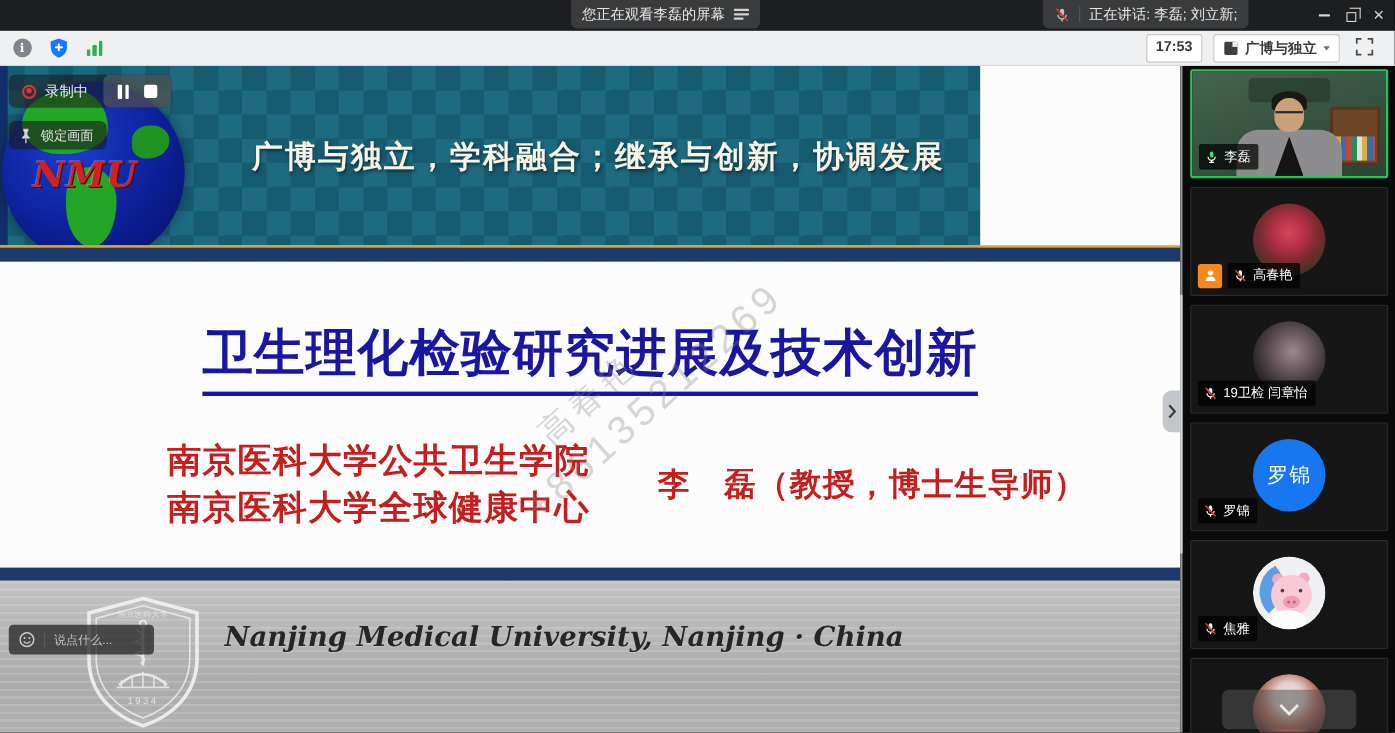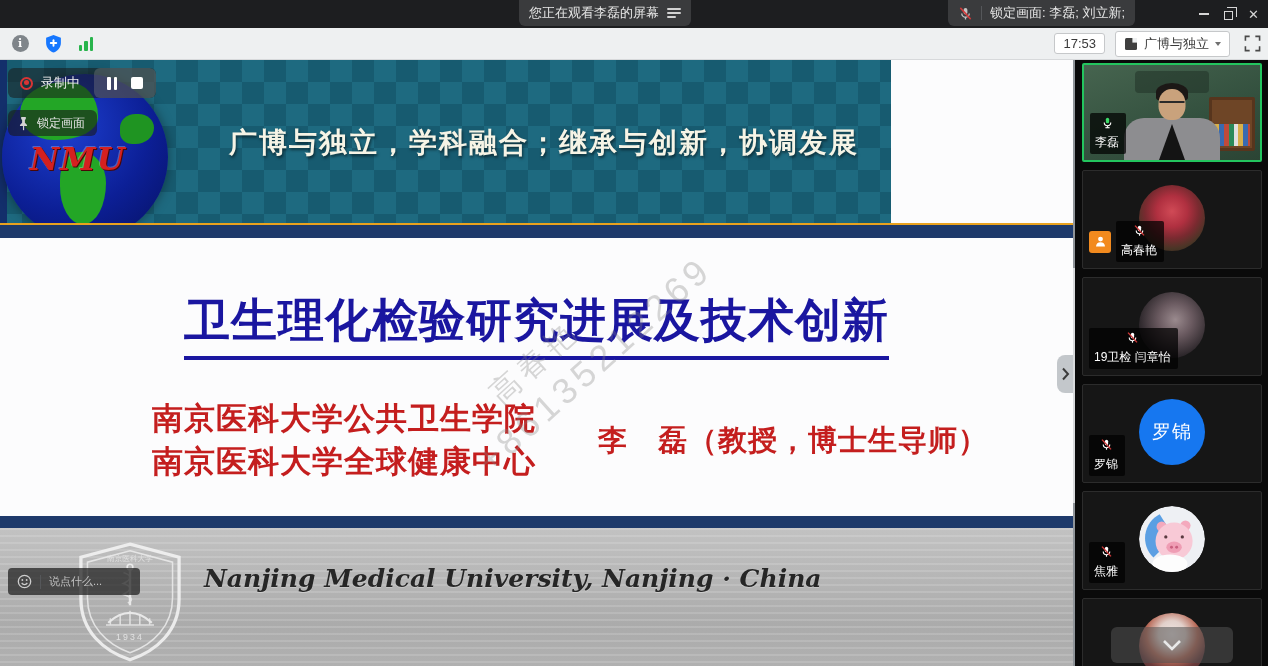--- a/index.html
+++ b/index.html
@@ -31,21 +31,21 @@
   .toolbar { position:absolute; left:0; top:28px; width:1268px; height:32px; background:#eef0f1;
     border-bottom:1px solid #d7d9db; display:flex; align-items:center; }
   .tool-left { display:flex; align-items:center; gap:9px; padding-left:8px; }
   .tool-btn { width:24px; height:24px; display:flex; align-items:center; justify-content:center; border-radius:4px; }
   .info-ic { width:17px; height:17px; border-radius:50%; background:#7f858a; color:#fff;
     font-size:11px; font-weight:bold; display:flex; align-items:center; justify-content:center;
     font-family:"DejaVu Serif",serif; }
   .sig { display:flex; align-items:flex-end; gap:2px; height:14px; }
   .sig i { width:3.5px; background:#28b44c; border-radius:1px; display:block; }
   .sig i:nth-child(1){height:6px;} .sig i:nth-child(2){height:10px;} .sig i:nth-child(3){height:14px;}
-  .tool-right { margin-left:auto; display:flex; align-items:center; gap:10px; padding-right:4px; }
+  .tool-right { margin-left:auto; display:flex; gap:10px; padding-right:16px;font-weight:bold; }
   .time-box { border:1px solid #c6c8ca; background:#fff; color:#3a3a3a; font-size:13px;
     padding:2px 8px; border-radius:3px; }
   .view-btn { border:1px solid #c6c8ca; background:#fff; color:#3a3a3a; font-size:13px;
     display:flex; align-items:center; gap:6px; padding:3px 8px; border-radius:3px; }
   .view-btn .caret{ border-top-color:#707070; }
   .fs-btn { width:24px; height:24px; display:flex; align-items:center; justify-content:center; }
 
   
   .main { position:absolute; left:0; top:60px; width:1268px; height:606px; }
   .slide { position:absolute; left:0; top:0; width:1073px; height:606px; background:#fcfcfd; overflow:hidden; }
@@ -137,21 +137,21 @@
     width:66px; height:66px; border-radius:50%; }
   .av-tree { background:radial-gradient(circle at 50% 40%, #d04a56 0%, #b03040 30%, #7a2a30 52%, #4a3526 72%, #262018 100%); }
   .av-dark { background:radial-gradient(circle at 55% 42%, #9a8a8e 0%, #6a5a60 32%, #2e282c 68%, #121014 100%); }
   .av-blue { background:#1677f0; display:flex; align-items:center; justify-content:center;
     color:#fff; font-size:19px; letter-spacing:1px; }
   .av-anime { background:radial-gradient(circle at 50% 32%, #f0e6e4 0%, #e2d0ca 24%, #b86a58 46%, #6a3a3a 66%, #372a2e 100%); }
   .tag-row { position:absolute; left:6px; bottom:6px; display:flex; align-items:center; gap:5px; z-index:3; }
   .perm-badge { width:22px; height:22px; border-radius:3px; background:#f28a1e; display:flex;
     align-items:center; justify-content:center; }
   .name-tag { display:flex; align-items:center; gap:5px; background:rgba(0,0,0,.72);
-    border-radius:2px; padding:3px 7px 3px 5px; color:#fff; font-size:12px; white-space:nowrap;flex-direction:column; }
+    border-radius:2px; padding:3px 7px 3px 5px; color:#fff; font-size:12px; white-space:nowrap; }
   .more-bar { position:absolute; left:28px; right:28px; top:28px; height:36px;
     background:rgba(82,82,82,.55); border-radius:6px; display:flex; align-items:center;
     justify-content:center; z-index:4; }
 
   
   .video-scene { position:absolute; inset:0; background:linear-gradient(160deg,#46644f 0%,#33503e 60%,#2b4434 100%); }
   .vs-top-tag { position:absolute; top:6px; left:50%; transform:translateX(-50%); width:74px; height:22px;
     background:rgba(30,45,35,.5); border-radius:4px; }
   .vs-shelf { position:absolute; right:5px; bottom:9px; width:46px; height:54px; background:#6e4526;
     border:3px solid #57351d; border-radius:2px; }
@@ -183,21 +183,21 @@
         </span>
     </div>
     <div class="tb-tag speak">
       <svg width="15" height="15" viewBox="0 0 16 16">
         <rect x="6" y="2" width="4" height="7" rx="2" fill="#c4c4c4"></rect>
         <path d="M4 8a4 4 0 0 0 8 0" fill="none" stroke="#c4c4c4" stroke-width="1.4"></path>
         <line x1="8" y1="12.4" x2="8" y2="14.4" stroke="#c4c4c4" stroke-width="1.4"></line>
         <line x1="2.5" y1="2" x2="13.5" y2="14" stroke="#d03a3a" stroke-width="1.6"></line>
       </svg>
       <span class="pill-div"></span>
-      <span>锁定画面: 李磊; 刘立新;</span>
+      <span>正在讲话: 李磊; 刘立新;</span>
     </div>
     <div class="win-controls">
       <div class="win-btn">
           <span class="min-glyph"></span>
         </div>
       <div class="win-btn">
           <span class="restore-glyph"></span>
         </div>
       <div class="win-btn">
           <span>✕</span>

